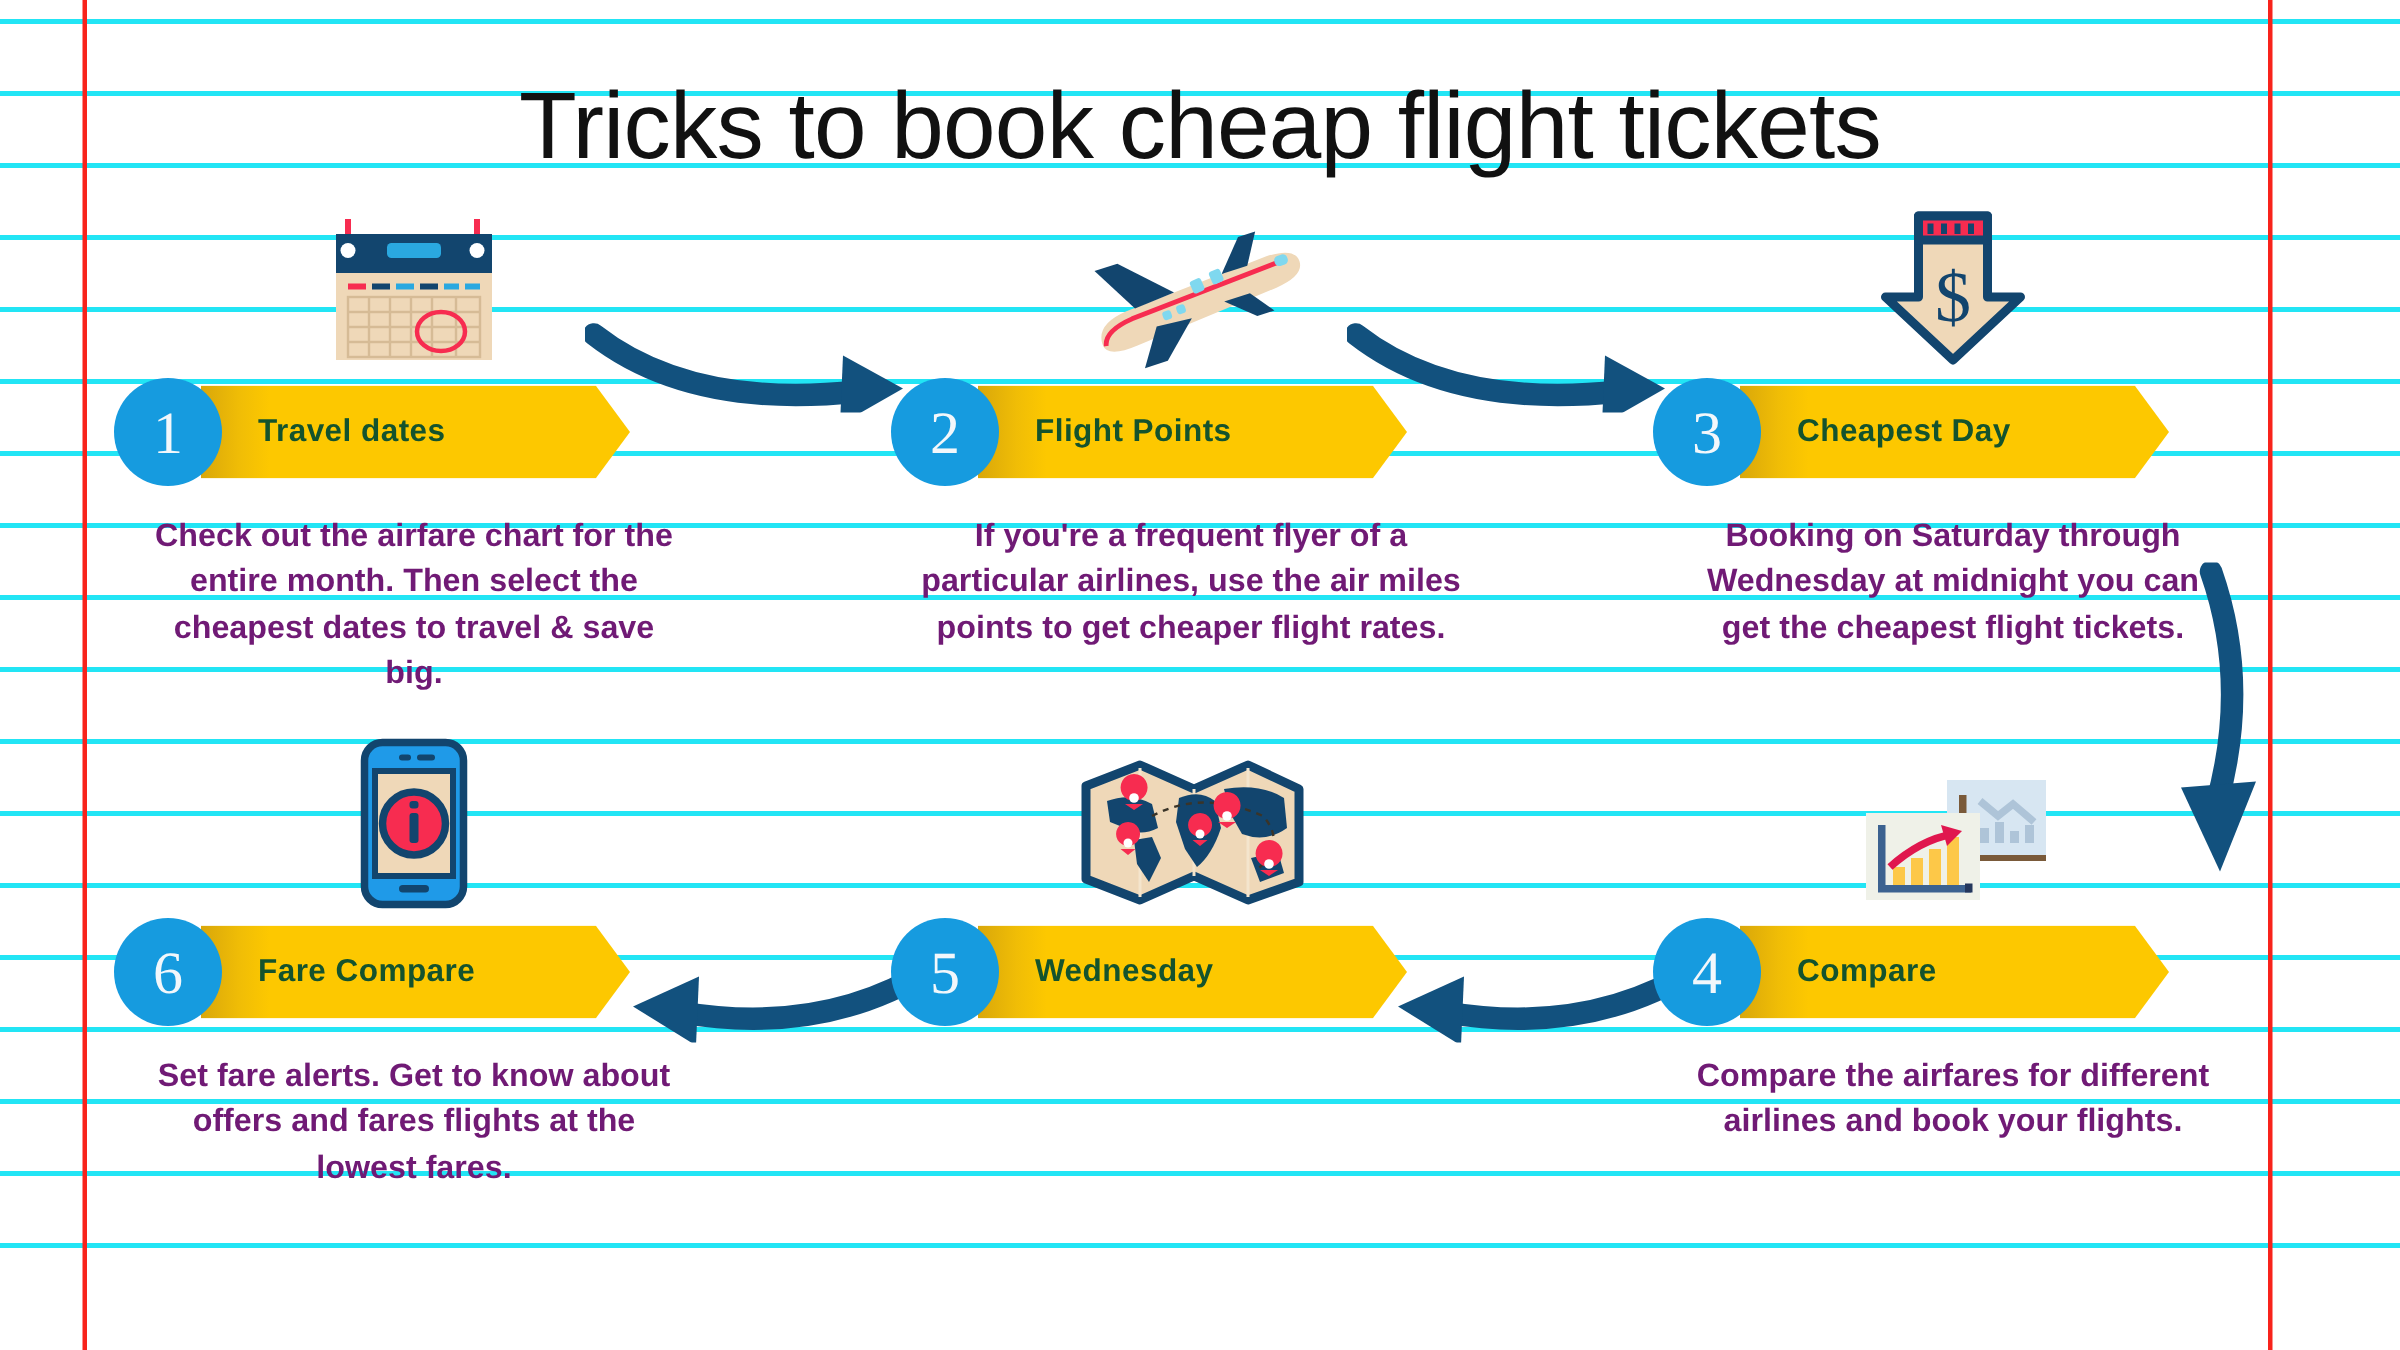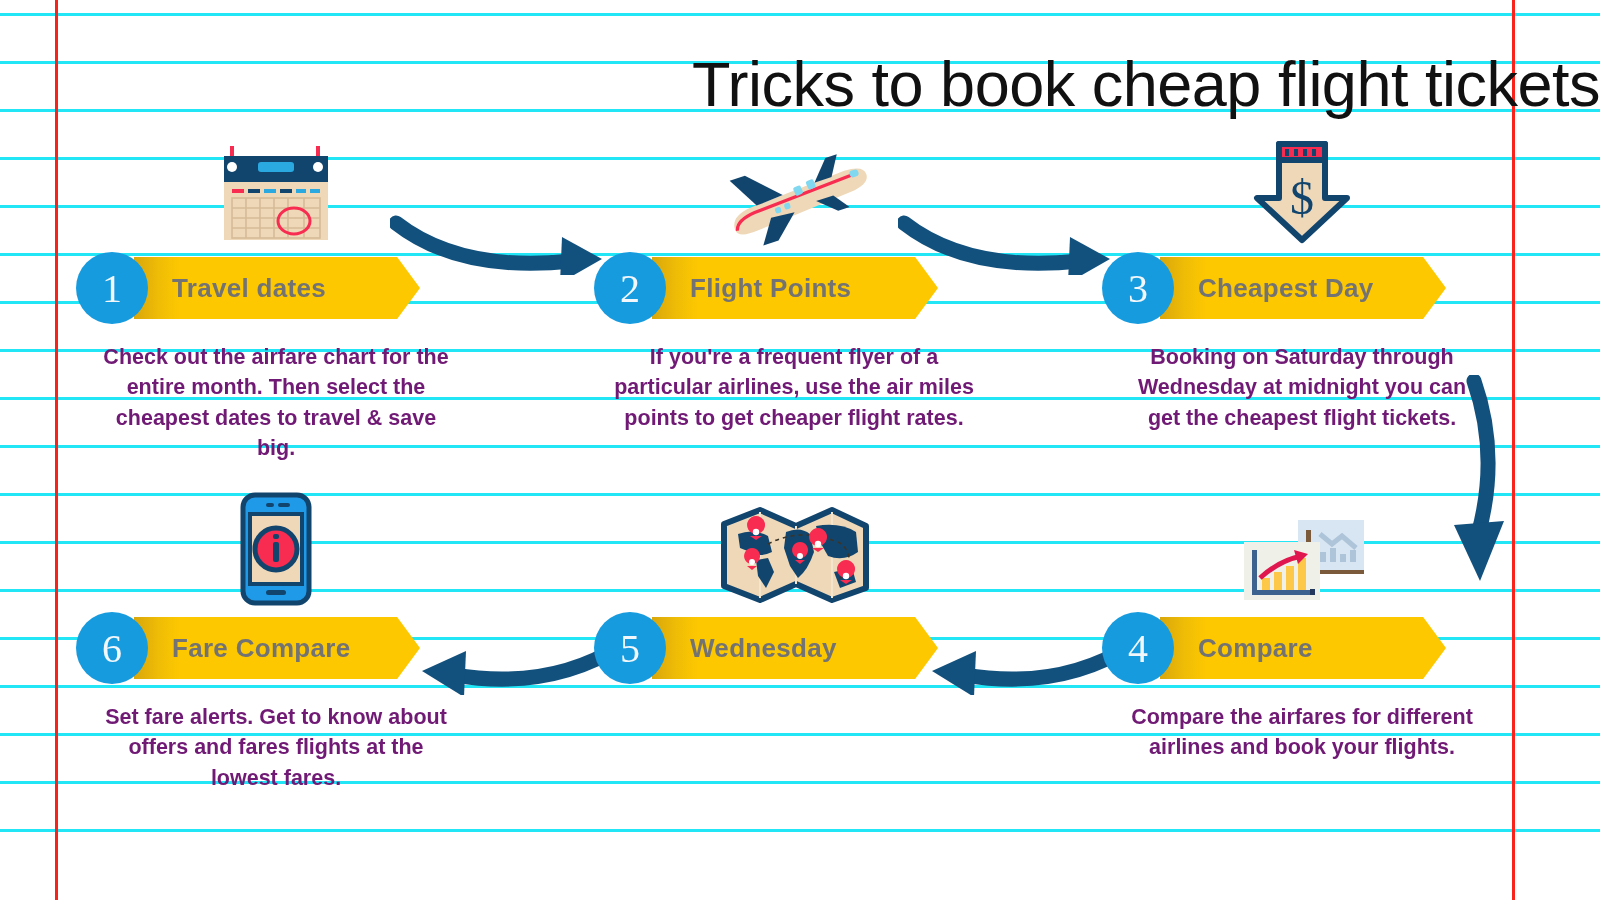--- a/index.html
+++ b/index.html
@@ -23,21 +23,21 @@
   .margin-line {
     position:absolute; top:0; bottom:0;
     width:3px; background:#f8231b;
   }
   .margin-left  { left:55px; }
   .margin-right { left:1512px; }
 
   
   #title {
     position:absolute; top:48px; left:0; width:1600px;
-    text-align:right;
+    text-align:center;
     font-size:63px;
     font-weight:400;
     letter-spacing:-0.5px;
     color:#111111;
     white-space:nowrap;
   }
 
   
   .step {
     position:absolute;
@@ -72,23 +72,23 @@
     font-size:40px;
     font-family:"Liberation Serif", serif;
     display:flex; align-items:center; justify-content:center;
     z-index:2;
   }
   .banner-label {
     position:absolute;
     left:96px; top:5px;
     height:62px;
     display:flex; align-items:center;
-    font-size:26px;
+    font-size:21px;
     font-weight:bold;
-    color:#737373;
+    color:#14532d;
     letter-spacing:0.3px;
     z-index:3;
     white-space:nowrap;
   }
 
   .desc {
     margin-top:18px;
     text-align:center;
     font-size:21.5px;
     font-weight:bold;

